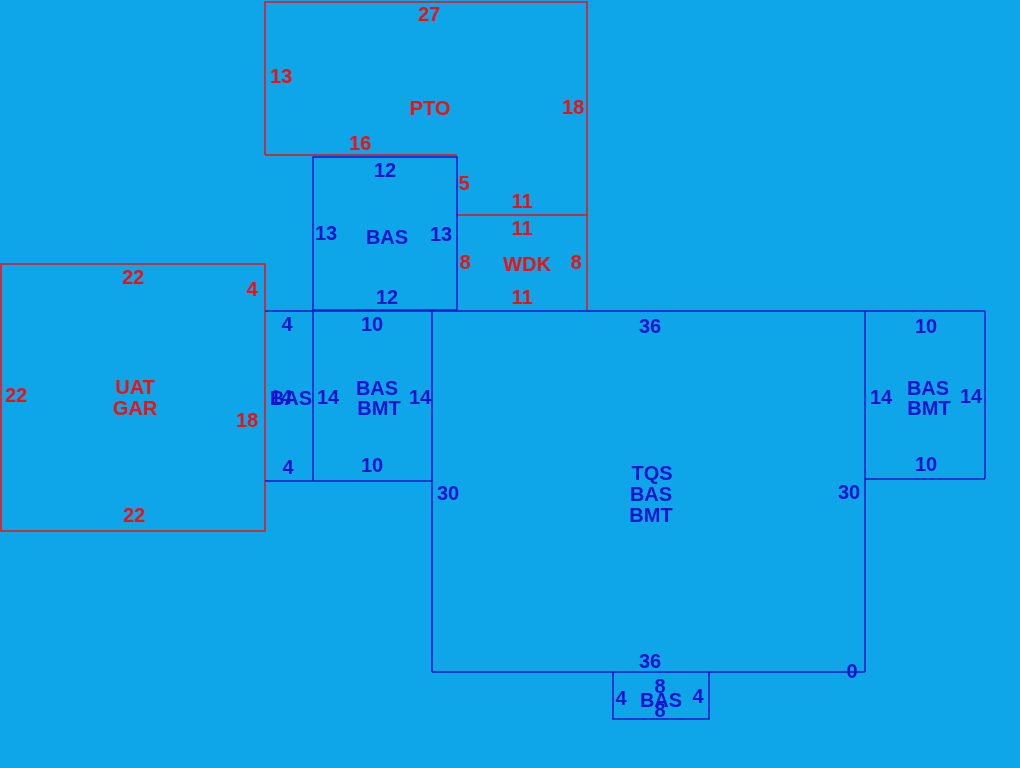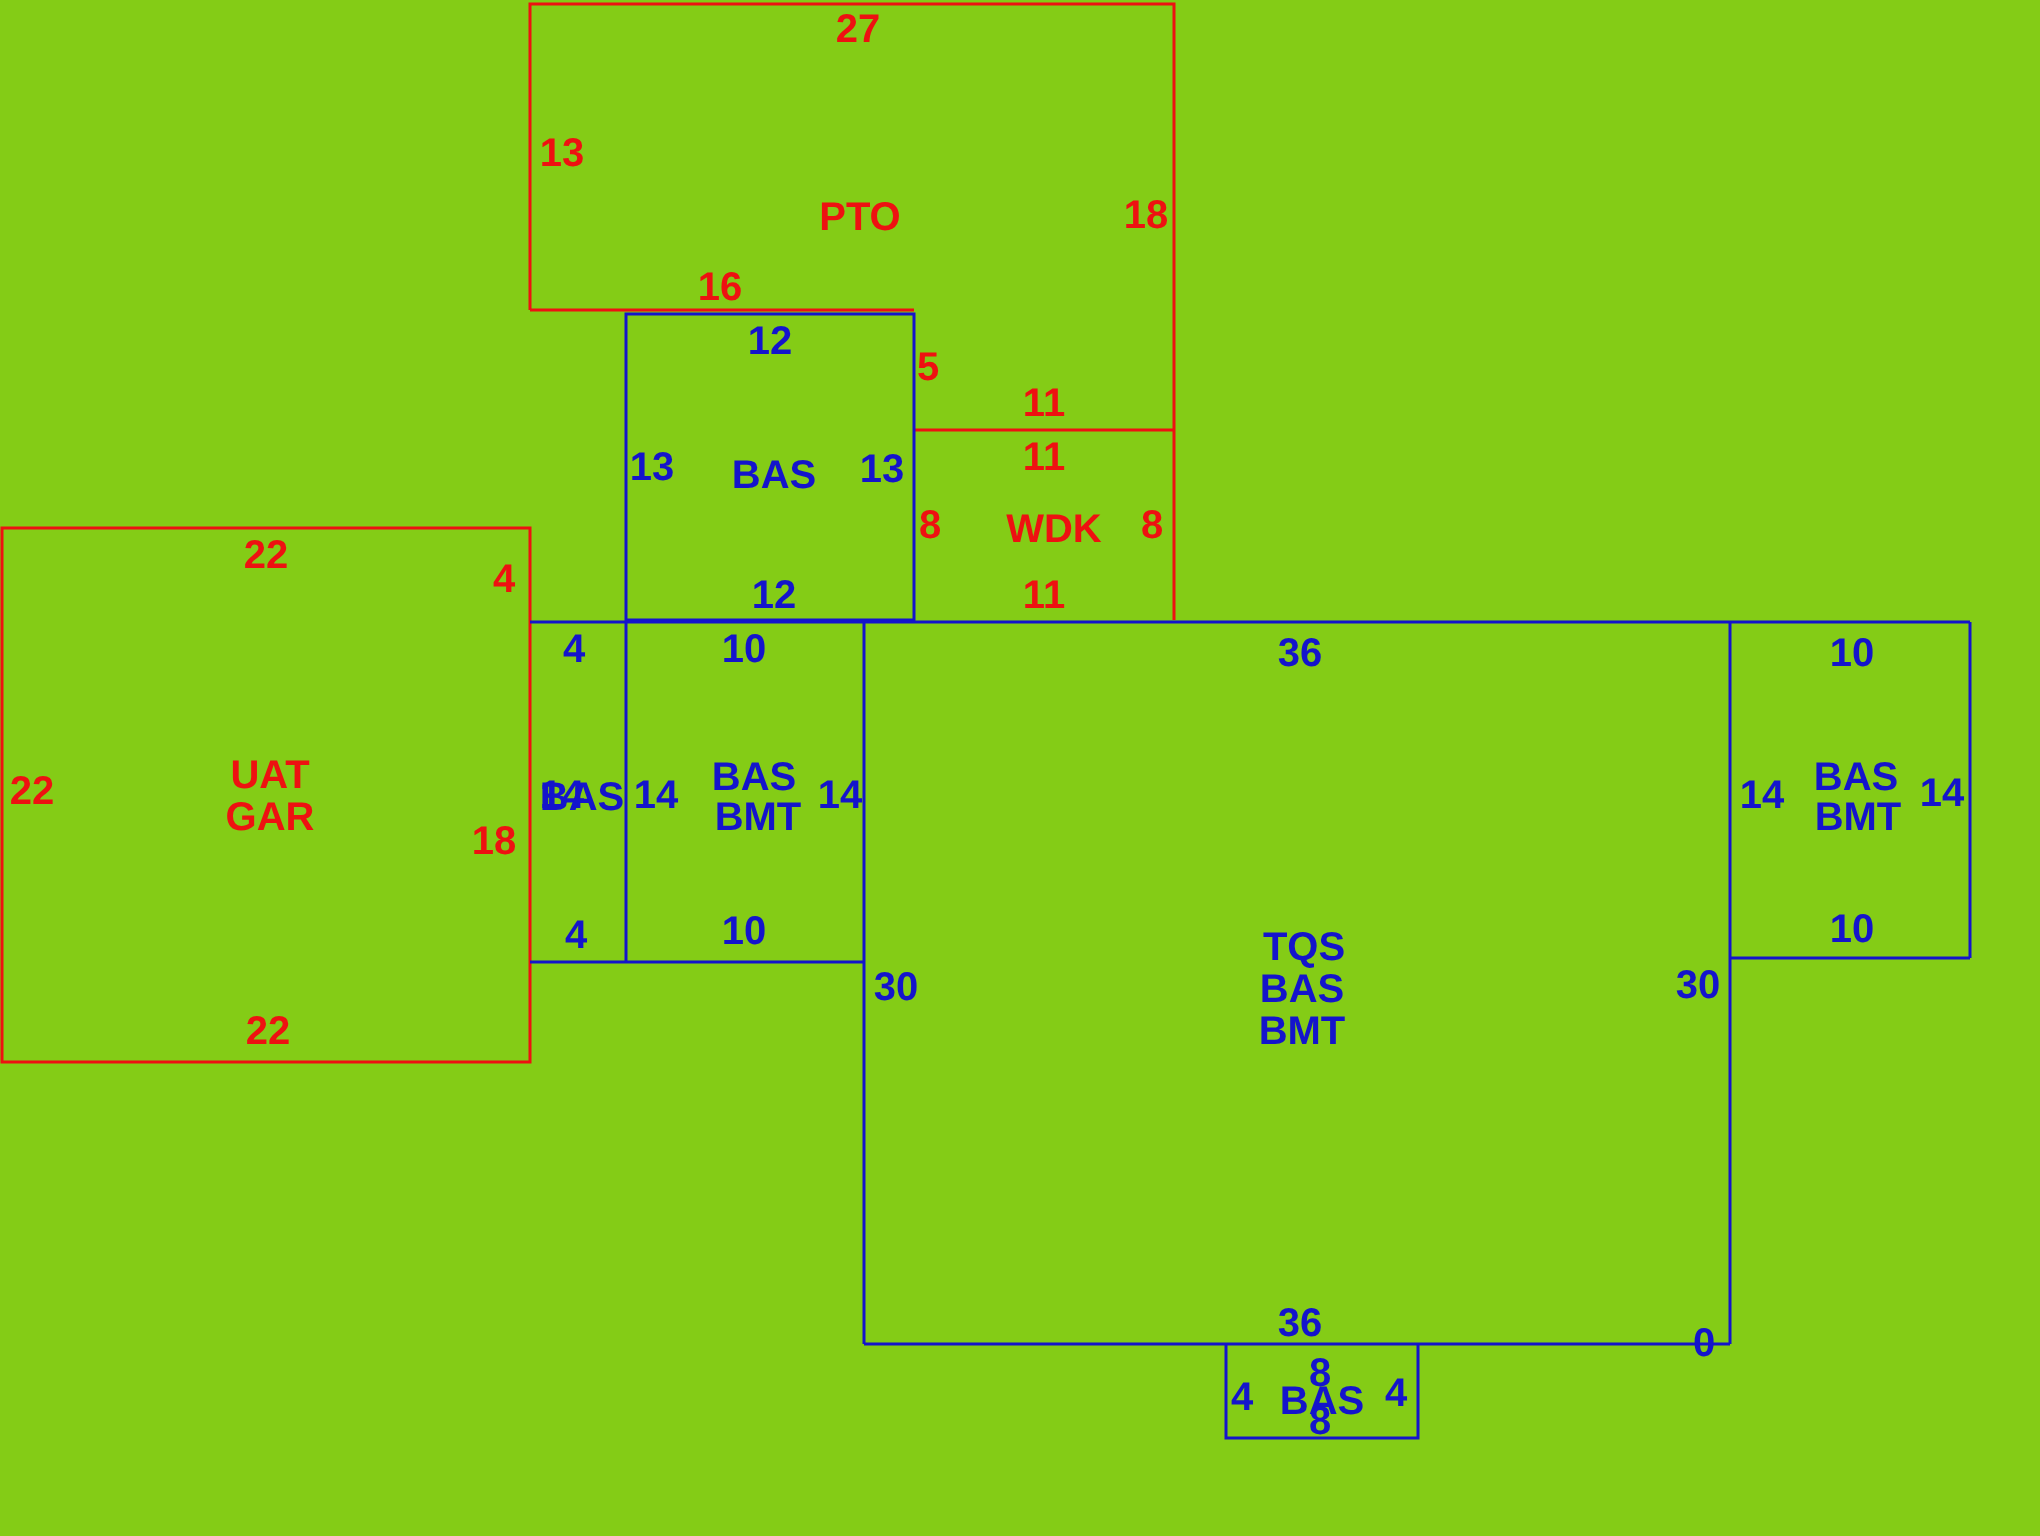--- a/index.html
+++ b/index.html
@@ -4,21 +4,21 @@
 <style>
   html, body {
     margin: 0;
     padding: 0;
     background: #ffffff;
   }
   #stage {
     position: relative;
     width: 1020px;
     height: 768px;
-    background: #84cc16;
+    background: #0ea5e9;
     overflow: hidden;
     font-family: "Liberation Sans", sans-serif;
   }
   #sketch-svg {
     position: absolute;
     left: 0;
     top: 0;
   }
   #sketch-svg text {
     font-family: "Liberation Sans", "DejaVu Sans", sans-serif;

